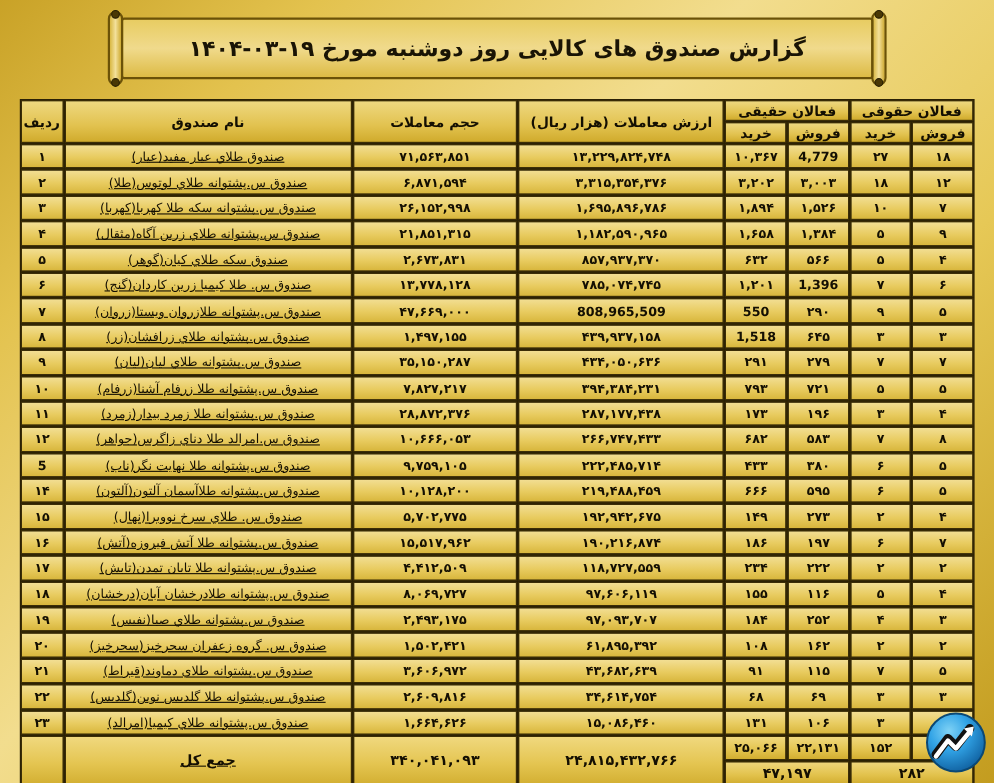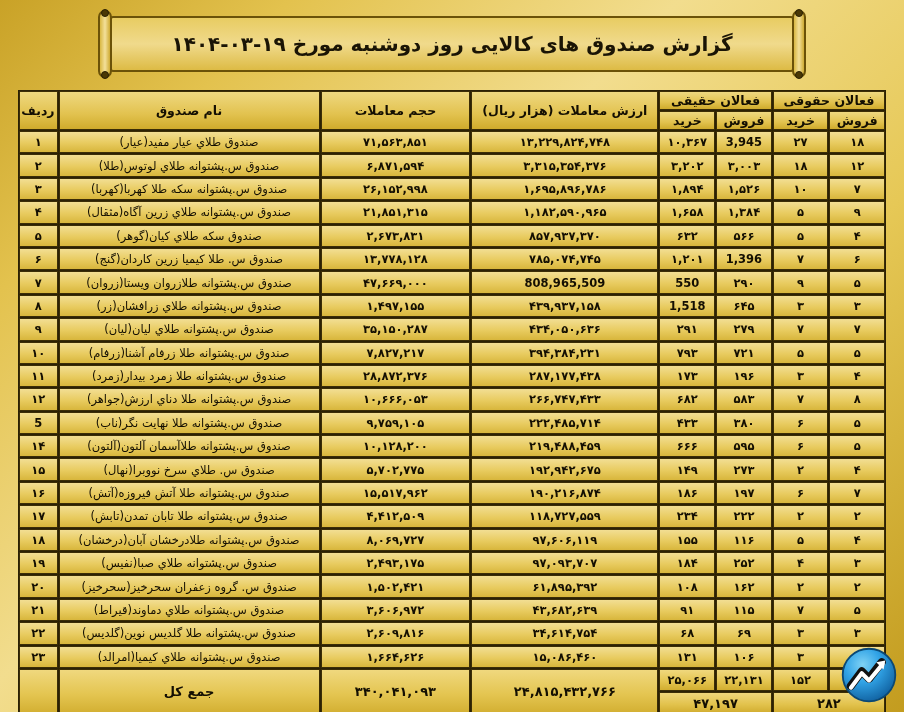--- a/index.html
+++ b/index.html
@@ -108,20 +108,21 @@
     font-size: 12px;
   }
   td.small-num {
     font-weight: bold;
     font-size: 12.5px;
   }
   td.fundname {
     font-size: 12px;
     font-weight: normal;
     text-align: center;
+    text-decoration: underline;
   }
   td.rowidx {
     font-size: 11.5px;
     font-weight: bold;
   }
   tr.total-row td {
     font-weight: bold;
     background: linear-gradient(180deg,#f0d87e 0%, #e4c551 55%, #d2ae30 100%);
   }
   tr.total-row td.fundname,
@@ -199,21 +200,21 @@
         <th>فروش</th>
         <th>خرید</th>
         <th>فروش</th>
         <th>خرید</th>
       </tr>
     </thead>
     <tbody id="rows-body">
         <tr>
           <td class="small-num">۱۸</td>
           <td class="small-num">۲۷</td>
-          <td class="small-num">3,945</td>
+          <td class="small-num">4,779</td>
           <td class="small-num">۱۰,۳۶۷</td>
           <td class="num">۱۳,۲۲۹,۸۲۴,۷۴۸</td>
           <td class="num">۷۱,۵۶۳,۸۵۱</td>
           <td class="fundname">صندوق طلاي عيار مفيد(عيار)</td>
           <td class="rowidx">۱</td>
         </tr>
         <tr>
           <td class="small-num">۱۲</td>
           <td class="small-num">۱۸</td>
           <td class="small-num">۳,۰۰۳</td>
@@ -313,21 +314,21 @@
           <td class="fundname">صندوق س.پشتوانه طلا زمرد بيدار(زمرد)</td>
           <td class="rowidx">۱۱</td>
         </tr>
         <tr>
           <td class="small-num">۸</td>
           <td class="small-num">۷</td>
           <td class="small-num">۵۸۳</td>
           <td class="small-num">۶۸۲</td>
           <td class="num">۲۶۶,۷۴۷,۴۳۳</td>
           <td class="num">۱۰,۶۶۶,۰۵۳</td>
-          <td class="fundname">صندوق س.پشتوانه طلا دناي ارزش(جواهر)</td>
+          <td class="fundname">صندوق س.امرالد طلا دناي زاگرس(جواهر)</td>
           <td class="rowidx">۱۲</td>
         </tr>
         <tr>
           <td class="small-num">۵</td>
           <td class="small-num">۶</td>
           <td class="small-num">۳۸۰</td>
           <td class="small-num">۴۳۳</td>
           <td class="num">۲۲۲,۴۸۵,۷۱۴</td>
           <td class="num">۹,۷۵۹,۱۰۵</td>
           <td class="fundname">صندوق س.پشتوانه طلا نهايت نگر(ناب)</td>

